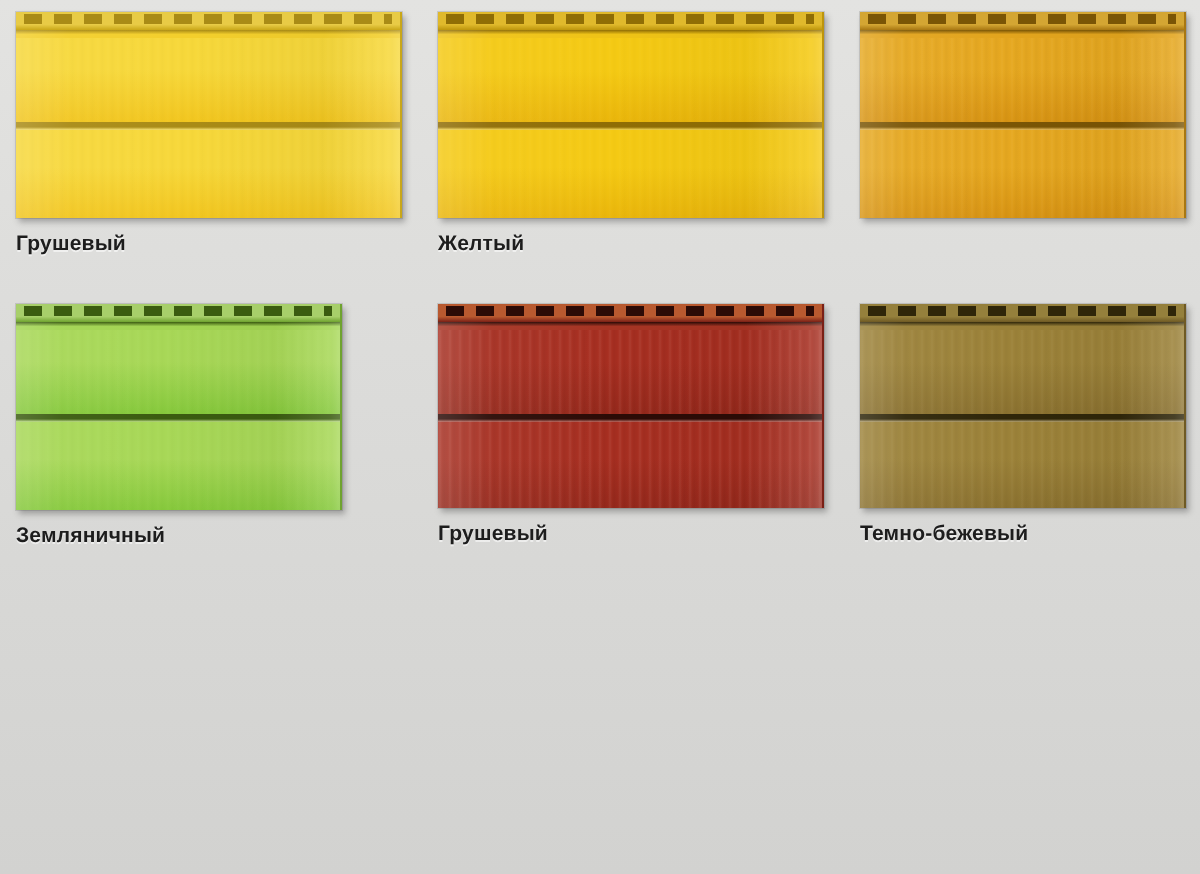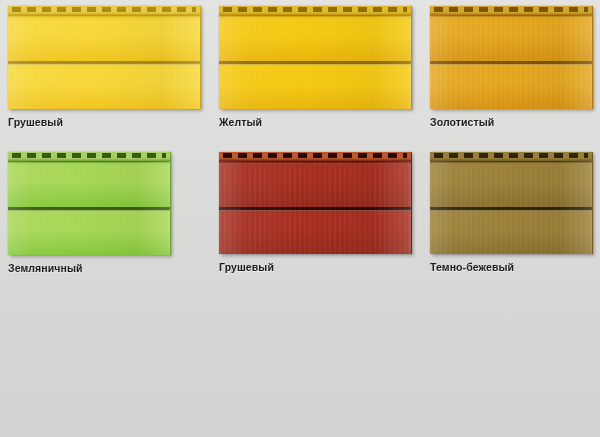--- a/index.html
+++ b/index.html
@@ -149,21 +149,20 @@
           <div class="slat a" style="background: linear-gradient(rgb(230, 168, 32) 0%, rgb(230, 168, 32) 38%, rgb(216, 148, 19) 100%);"></div>
           <div class="groove mid" style="background: linear-gradient(rgb(122, 85, 5) 0%, rgb(122, 85, 5) 62%, rgba(255, 255, 255, 0.28) 100%);"></div>
           <div class="slat b" style="background: linear-gradient(rgb(230, 168, 32) 0%, rgb(230, 168, 32) 42%, rgb(216, 148, 19) 100%);"></div>
           <div class="nailstrip" style="background: linear-gradient(rgb(212, 166, 51) 0%, rgb(212, 166, 51) 70%, rgb(168, 119, 18) 100%);">
             <div class="perf" style="background-image: linear-gradient(90deg, rgb(122, 85, 5) 0px, rgb(122, 85, 5) 9px, rgba(0, 0, 0, 0) 9px, rgba(0, 0, 0, 0) 15px);"></div>
           </div>
           <div class="lip" style="background: linear-gradient(rgb(122, 85, 5) 0%, rgb(226, 164, 29) 55%, rgb(226, 164, 29) 100%);"></div>
           <div class="grain" style="opacity: 0.26;"></div>
           <div class="sheen"></div>
         </div>
-        <div class="caption">Золотистый</div>
       </div>
       <div class="swatch col2 row2">
         <div class="panel" style="background: rgb(228, 180, 140); border-right: 1px solid rgb(171, 122, 80);">
           <div class="slat a" style="background: linear-gradient(rgb(228, 180, 140) 0%, rgb(228, 180, 140) 38%, rgb(207, 154, 106) 100%);"></div>
           <div class="groove mid" style="background: linear-gradient(rgb(109, 68, 33) 0%, rgb(109, 68, 33) 62%, rgba(255, 255, 255, 0.28) 100%);"></div>
           <div class="slat b" style="background: linear-gradient(rgb(228, 180, 140) 0%, rgb(228, 180, 140) 42%, rgb(207, 154, 106) 100%);"></div>
           <div class="nailstrip" style="background: linear-gradient(rgb(219, 179, 147) 0%, rgb(219, 179, 147) 70%, rgb(171, 122, 80) 100%);">
             <div class="perf" style="background-image: linear-gradient(90deg, rgb(109, 68, 33) 0px, rgb(109, 68, 33) 9px, rgba(0, 0, 0, 0) 9px, rgba(0, 0, 0, 0) 15px);"></div>
           </div>
           <div class="lip" style="background: linear-gradient(rgb(109, 68, 33) 0%, rgb(226, 177, 137) 55%, rgb(226, 177, 137) 100%);"></div>

